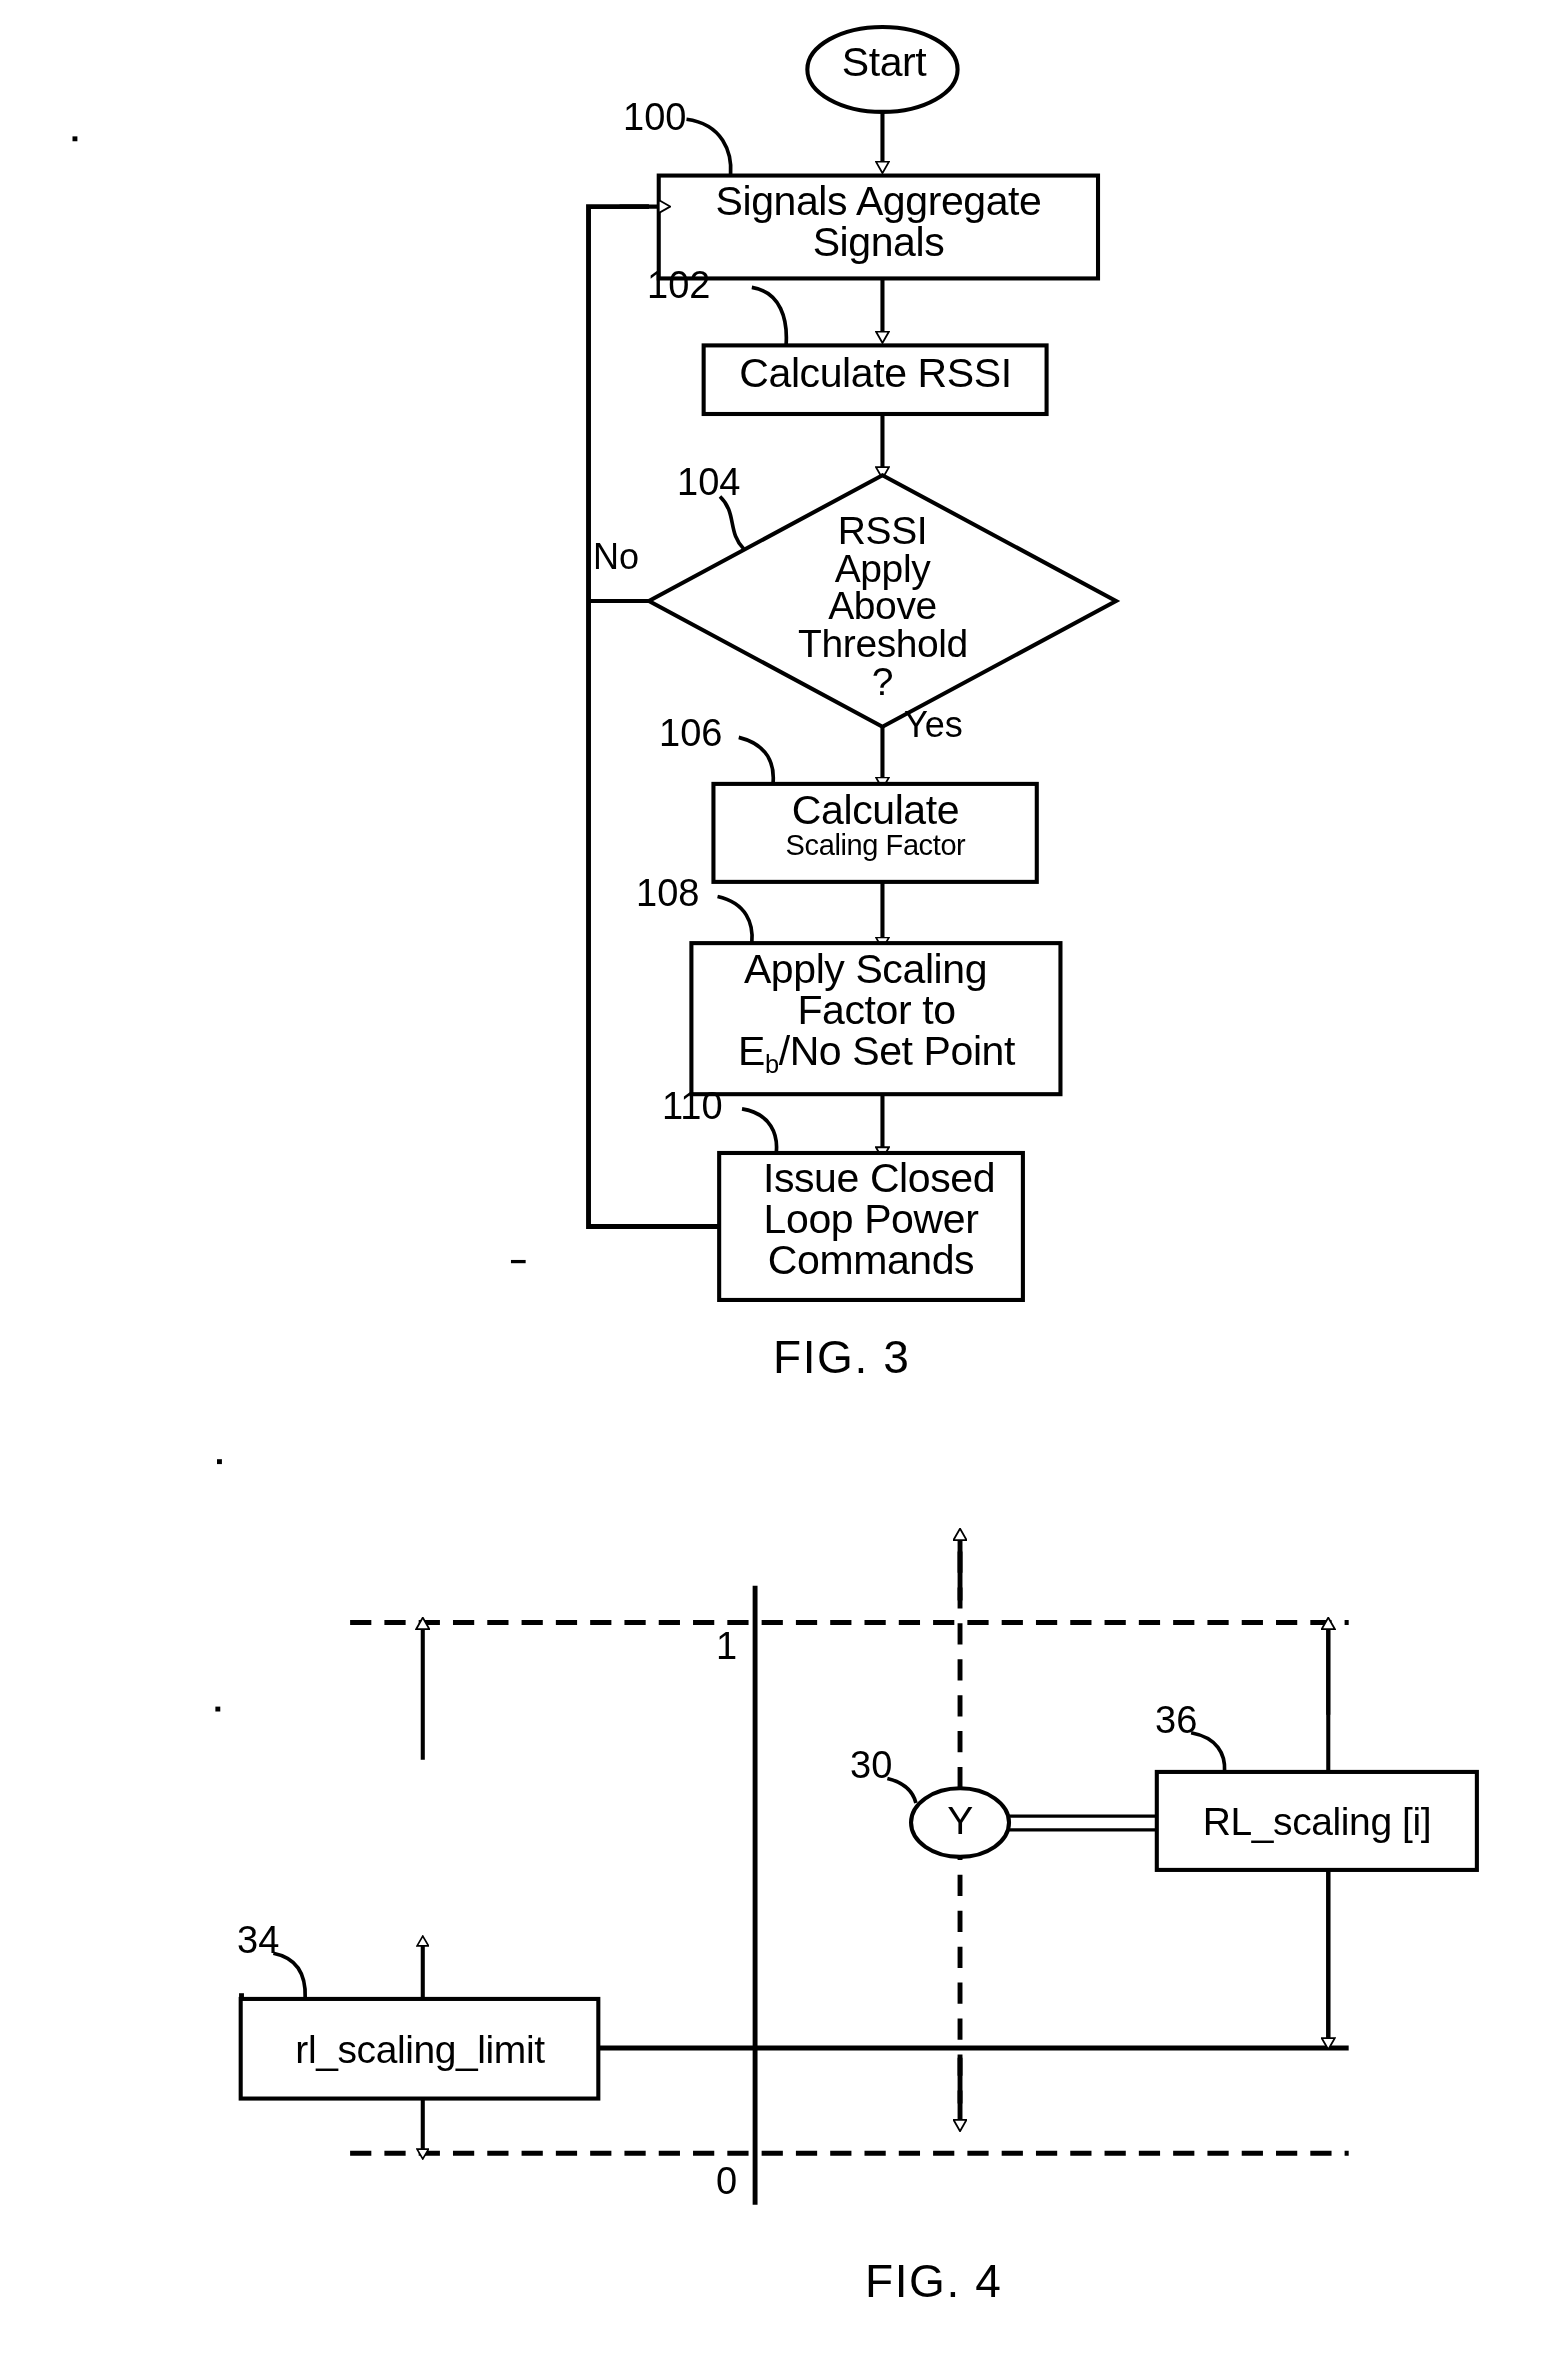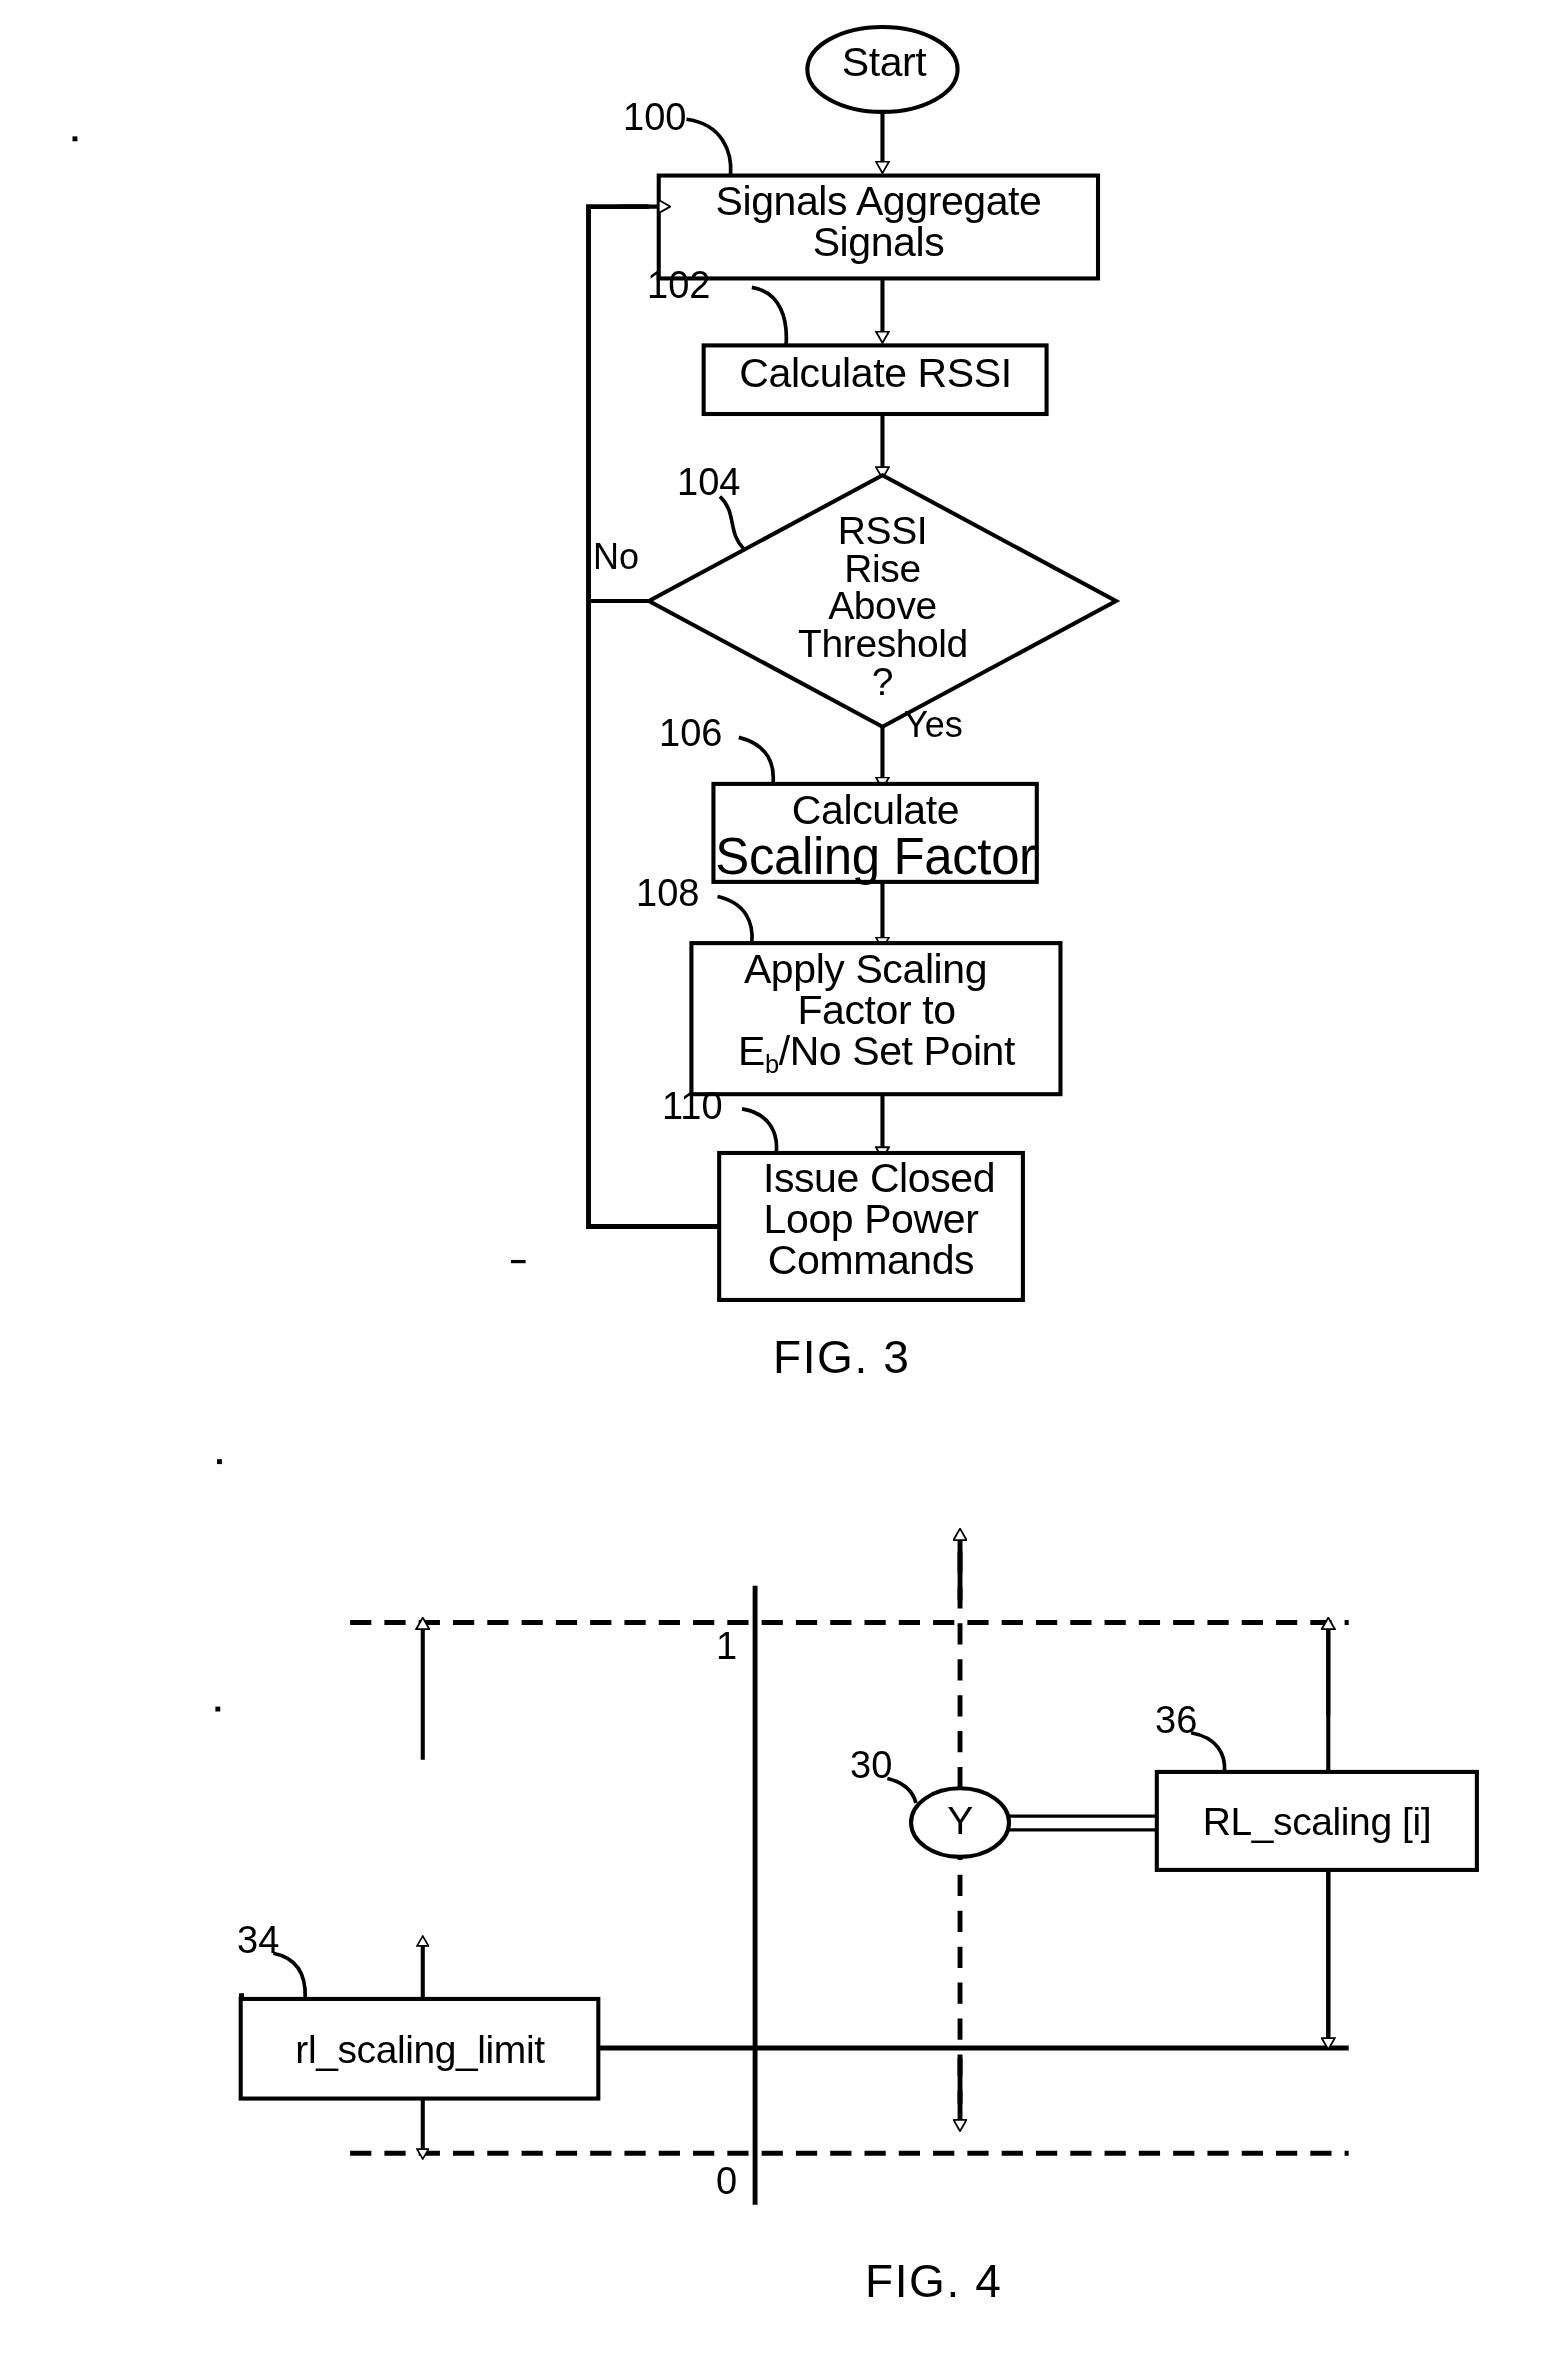--- a/index.html
+++ b/index.html
@@ -121,28 +121,28 @@
   <div class="boxtext" style="left:611px;top:222px;width:439px;font-size:41px;">Signals</div>
 
   <div class="reftag" style="left:599px;top:264px;">102</div>
   <div class="boxtext" style="left:656px;top:353px;width:343px;font-size:41px;">Calculate RSSI</div>
 
   <div class="reftag" style="left:629px;top:461px;">104</div>
   <div class="edgelbl" style="left:545px;top:536px;">No</div>
   <div class="edgelbl" style="left:856px;top:704px;">Yes</div>
 
   <div class="boxtext" style="left:712px;top:511px;width:245px;font-size:39px;">RSSI</div>
-  <div class="boxtext" style="left:712px;top:549px;width:245px;font-size:39px;">Rise</div>
+  <div class="boxtext" style="left:712px;top:549px;width:245px;font-size:39px;">Apply</div>
   <div class="boxtext" style="left:712px;top:586px;width:245px;font-size:39px;">Above</div>
   <div class="boxtext" style="left:692px;top:624px;width:286px;font-size:39px;">Threshold</div>
   <div class="boxtext" style="left:712px;top:662px;width:245px;font-size:39px;">?</div>
 
   <div class="reftag" style="left:611px;top:712px;">106</div>
   <div class="boxtext" style="left:666px;top:790px;width:323px;font-size:41px;">Calculate</div>
-  <div class="boxtext" style="left:666px;top:831px;width:323px;font-size:51px;">Scaling Factor</div>
+  <div class="boxtext" style="left:666px;top:831px;width:323px;font-size:29px;">Scaling Factor</div>
 
   <div class="reftag" style="left:588px;top:872px;">108</div>
   <div class="boxtext" style="left:633px;top:949px;width:369px;font-size:41px;">Apply Scaling</div>
   <div class="boxtext" style="left:644px;top:990px;width:369px;font-size:41px;">Factor to</div>
   <div class="boxtext" style="left:644px;top:1031px;width:369px;font-size:41px;">E<sub>b</sub>/No Set Point</div>
 
   <div class="reftag" style="left:614px;top:1085px;">110</div>
   <div class="boxtext" style="left:671px;top:1158px;width:304px;font-size:41px;padding-left:8px;">Issue Closed</div>
   <div class="boxtext" style="left:671px;top:1199px;width:304px;font-size:41px;">Loop Power</div>
   <div class="boxtext" style="left:671px;top:1240px;width:304px;font-size:41px;">Commands</div>

